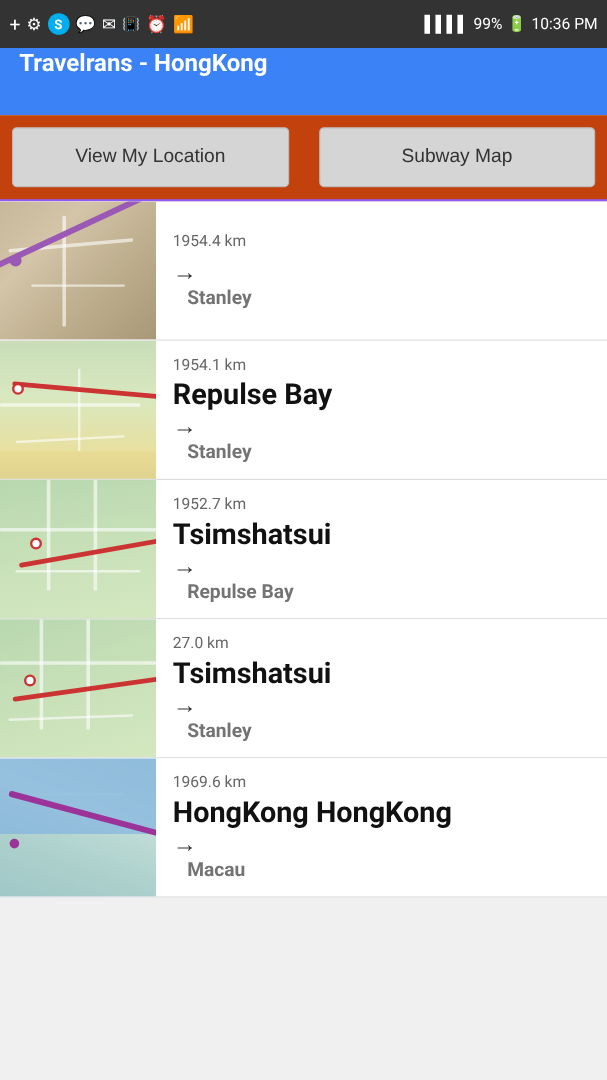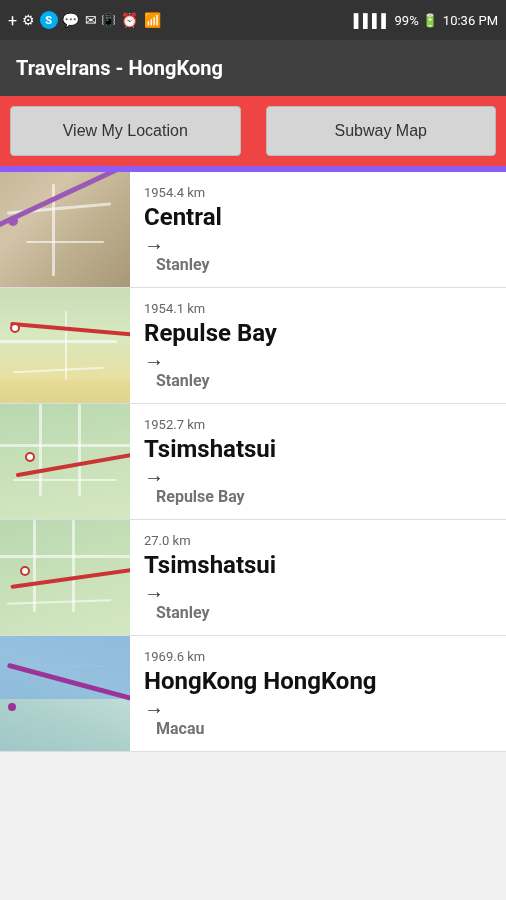--- a/index.html
+++ b/index.html
@@ -32,39 +32,38 @@
       display: flex;
       align-items: center;
       gap: 4px;
       font-size: 13px;
     }
 
     
     .app-bar {
       width: 100%;
       height: 56px;
-      background: #404040;
-      display: flex;
-      align-items: center;
+      background: #3b82f6;
+      display: flex;
       padding: 0 16px;
     }
     .app-bar-title {
       color: white;
       font-size: 20px;
       font-weight: bold;
     }
 
     
     .button-bar {
       width: 100%;
-      background: #ef4444;
+      background: #c2410c;
       display: flex;
       padding: 10px 10px;
       gap: 25px;
-      border-bottom: 6px solid #8b5cf6;
+      border-bottom: 2px solid #8b5cf6;
     }
     .nav-button {
       flex: 1;
       height: 50px;
       background: #d5d5d5;
       border: 1px solid #bbb;
       border-radius: 4px;
       font-size: 16px;
       color: #333;
       cursor: pointer;
@@ -323,21 +322,20 @@
       <div class="map-placeholder map-1">
         <div class="road" style="width:80%;height:3px;top:30%;left:5%;transform:rotate(-5deg);"></div>
         <div class="road" style="width:3px;height:80%;top:10%;left:40%;"></div>
         <div class="road" style="width:60%;height:2px;top:60%;left:20%;"></div>
         <div class="route-line"></div>
         <div style="position:absolute;top:38%;left:8px;width:10px;height:10px;border-radius:50%;background:#9b59b6;"></div>
       </div>
     </div>
     <div class="route-info">
       <div class="route-distance">1954.4 km</div>
-      <div class="route-from">Central</div>
       <div class="route-arrow">→</div>
       <div class="route-to">Stanley</div>
     </div>
   </div>
 
   <div class="route-item">
     <div class="route-map">
       <div class="map-placeholder map-2">
         <div class="road" style="width:90%;height:3px;top:45%;left:0%;"></div>
         <div class="road" style="width:2px;height:60%;top:20%;left:50%;"></div>

